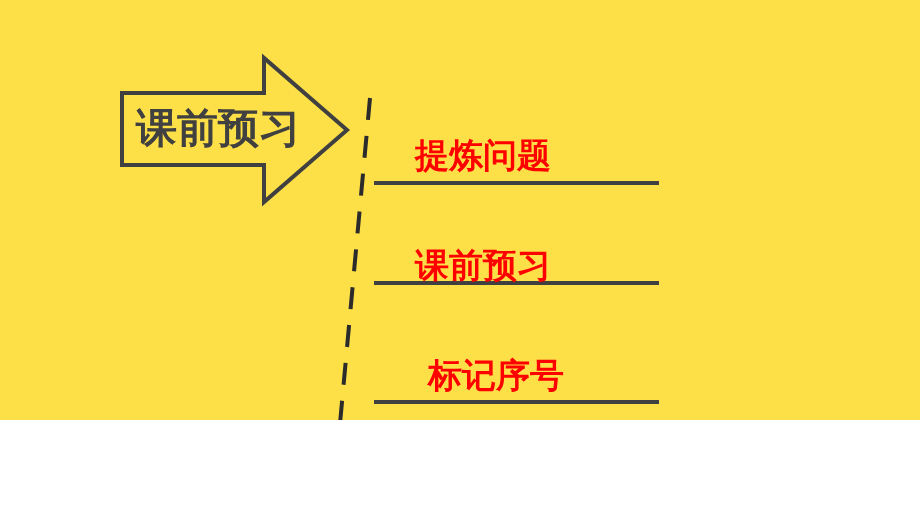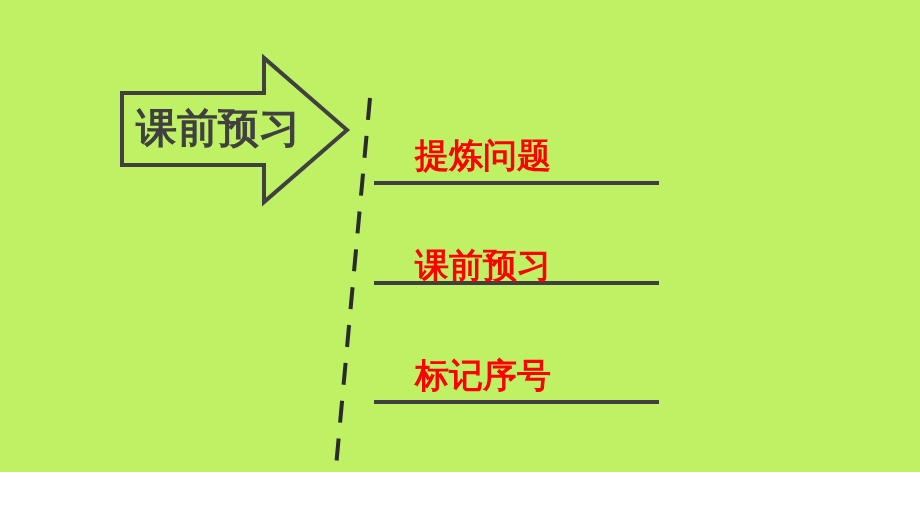--- a/index.html
+++ b/index.html
@@ -6,22 +6,22 @@
     margin: 0;
     padding: 0;
     background: #ffffff;
   }
   body {
     font-family: "DejaVu Sans", "Liberation Sans", sans-serif;
   }
   #slide {
     position: relative;
     width: 920px;
-    height: 472px;
-    background: #bef264;
+    height: 420px;
+    background: #fde047;
     overflow: hidden;
   }
   #vector-layer {
     position: absolute;
     left: 0;
     top: 0;
     width: 920px;
     height: 518px;
     pointer-events: none;
   }
@@ -46,21 +46,21 @@
     position: absolute;
     font-family: "DejaVu Sans", "Liberation Sans", sans-serif;
     font-size: 34px;
     font-weight: bold;
     color: #ff0000;
     line-height: 1;
     white-space: nowrap;
   }
   .step-1 { left: 415px; top: 138px; }
   .step-2 { left: 415px; top: 248px; }
-  .step-3 { left: 415px; top: 358px; }
+  .step-3 { left: 428px; top: 358px; }
 </style>
 </head>
 <body>
 
 <div id="slide">
 
   <svg id="vector-layer" viewBox="0 0 920 518">
 
     <polygon points="122,93 264,93 264,58 347,130 264,202 264,165 122,165" fill="none" stroke="#404040" stroke-width="4" stroke-linejoin="miter"></polygon>
 

